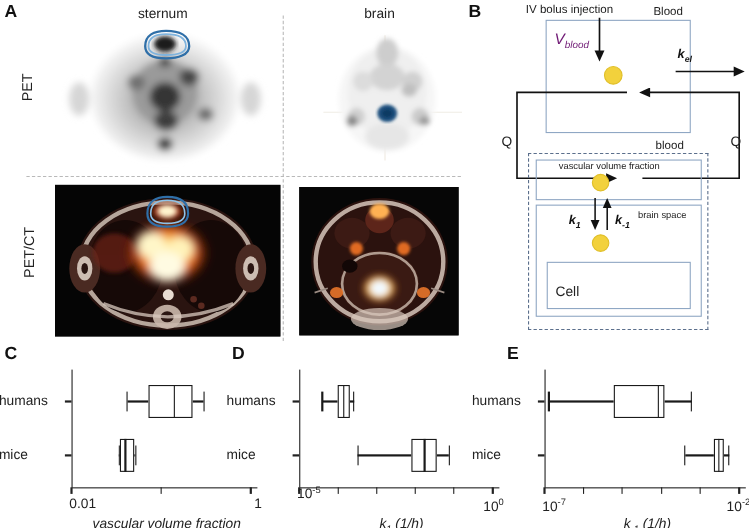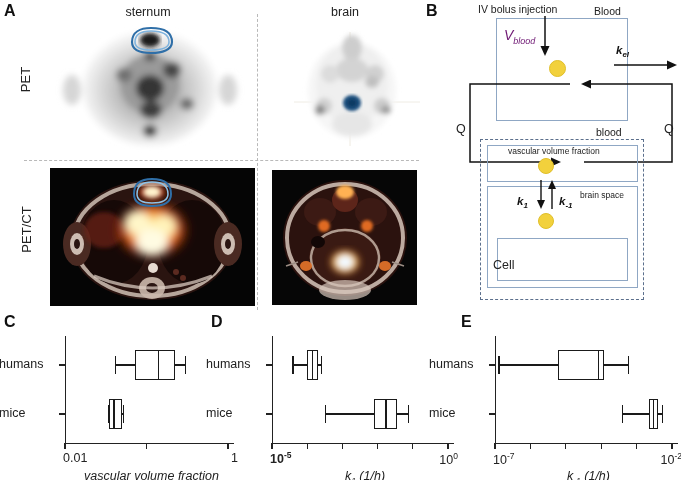--- a/index.html
+++ b/index.html
@@ -280,21 +280,21 @@
     <polygon points="18,2 14,11 22,11" fill="#111"></polygon>
   </svg>
   <div class="blabel-bi" style="left:517px;top:195px;">
     <span>k</span><sub style="font-size:8px;">1</sub>
   </div>
   <div class="blabel-bi" style="left:559px;top:195px;font-style:italic;">
     <span>k</span><sub style="font-size:8px;">-1</sub>
   </div>
 
   <div class="bbox" style="left:497px;top:238px;width:129px;height:41px;"></div>
-  <div class="blabel-md" style="left:493px;top:258px;">Cell</div>
+  <div class="blabel-md" style="left:505px;top:258px;">Cell</div>
 
   <div class="panel-letter" style="left:4px;top:313px;">C</div>
   <div class="plot" id="plot-C" style="left: 0px; top: 0px; width: 681px; height: 480px;">
       <div class="axis-v" style="left:65px;top:336px;height:107px;"></div>
       <div class="axis-h" style="left:65px;top:443px;width:169px;"></div>
       <div class="tick" style="left:64.3px;top:443px;width:1.4px;height:6px;"></div>
       <div class="tick" style="left:145.8px;top:443px;width:1.4px;height:6px;"></div>
       <div class="tick" style="left:227.3px;top:443px;width:1.4px;height:6px;"></div>
       <div class="tick" style="left:59px;top:364.3px;width:6px;height:1.4px;"></div>
       <div class="ylab" style="left:-1px;top:357px;width:58px;">humans</div>
@@ -324,21 +324,21 @@
       <div class="tick" style="left:271.3px;top:443px;width:1.4px;height:6px;"></div>
       <div class="tick" style="left:306.5px;top:443px;width:1.4px;height:6px;"></div>
       <div class="tick" style="left:341.7px;top:443px;width:1.4px;height:6px;"></div>
       <div class="tick" style="left:376.90000000000003px;top:443px;width:1.4px;height:6px;"></div>
       <div class="tick" style="left:412.1px;top:443px;width:1.4px;height:6px;"></div>
       <div class="tick" style="left:447.3px;top:443px;width:1.4px;height:6px;"></div>
       <div class="tick" style="left:266px;top:364.3px;width:6px;height:1.4px;"></div>
       <div class="ylab" style="left:206px;top:357px;width:58px;">humans</div>
       <div class="tick" style="left:266px;top:413.3px;width:6px;height:1.4px;"></div>
       <div class="ylab" style="left:206px;top:406px;width:58px;">mice</div>
-      <div class="tlab" style="left:270px;top:450px;width:70px;font-weight:bold;"><span>10</span><sup>-5</sup></div>
+      <div class="tlab" style="left:270px;top:440px;width:70px;"><span>10</span><sup>-5</sup></div>
       <div class="tlab" style="left:418px;top:451px;width:40px;text-align:right;"><span>10</span><sup>0</sup></div>
       <div class="xtitle" style="left:252px;top:469px;width:226px;"><span>k</span><sub>1</sub><span> (1/h)</span></div>
       <div class="whisk" style="left:293.19251169474427px;top:364.3px;width:14.00748830525572px;"></div>
       <div class="whisk" style="left:317.79625584737215px;top:364.3px;width:4.010806001200649px;"></div>
       <div class="cap" style="left:292.4925116947443px;top:356px;height:18px;"></div>
       <div class="cap" style="left:321.1070618485728px;top:356px;height:18px;"></div>
       <div class="box" style="left:307.2px;top:350px;width:10.596255847372163px;height:30px;"></div>
       <div class="median" style="left:311.54370685587395px;top:350px;height:30px;"></div>
       <div class="whisk" style="left:325.45169068370166px;top:413.3px;width:48.73707685841475px;"></div>
       <div class="whisk" style="left:397.1818480270085px;top:413.3px;width:11.220308444379327px;"></div>

